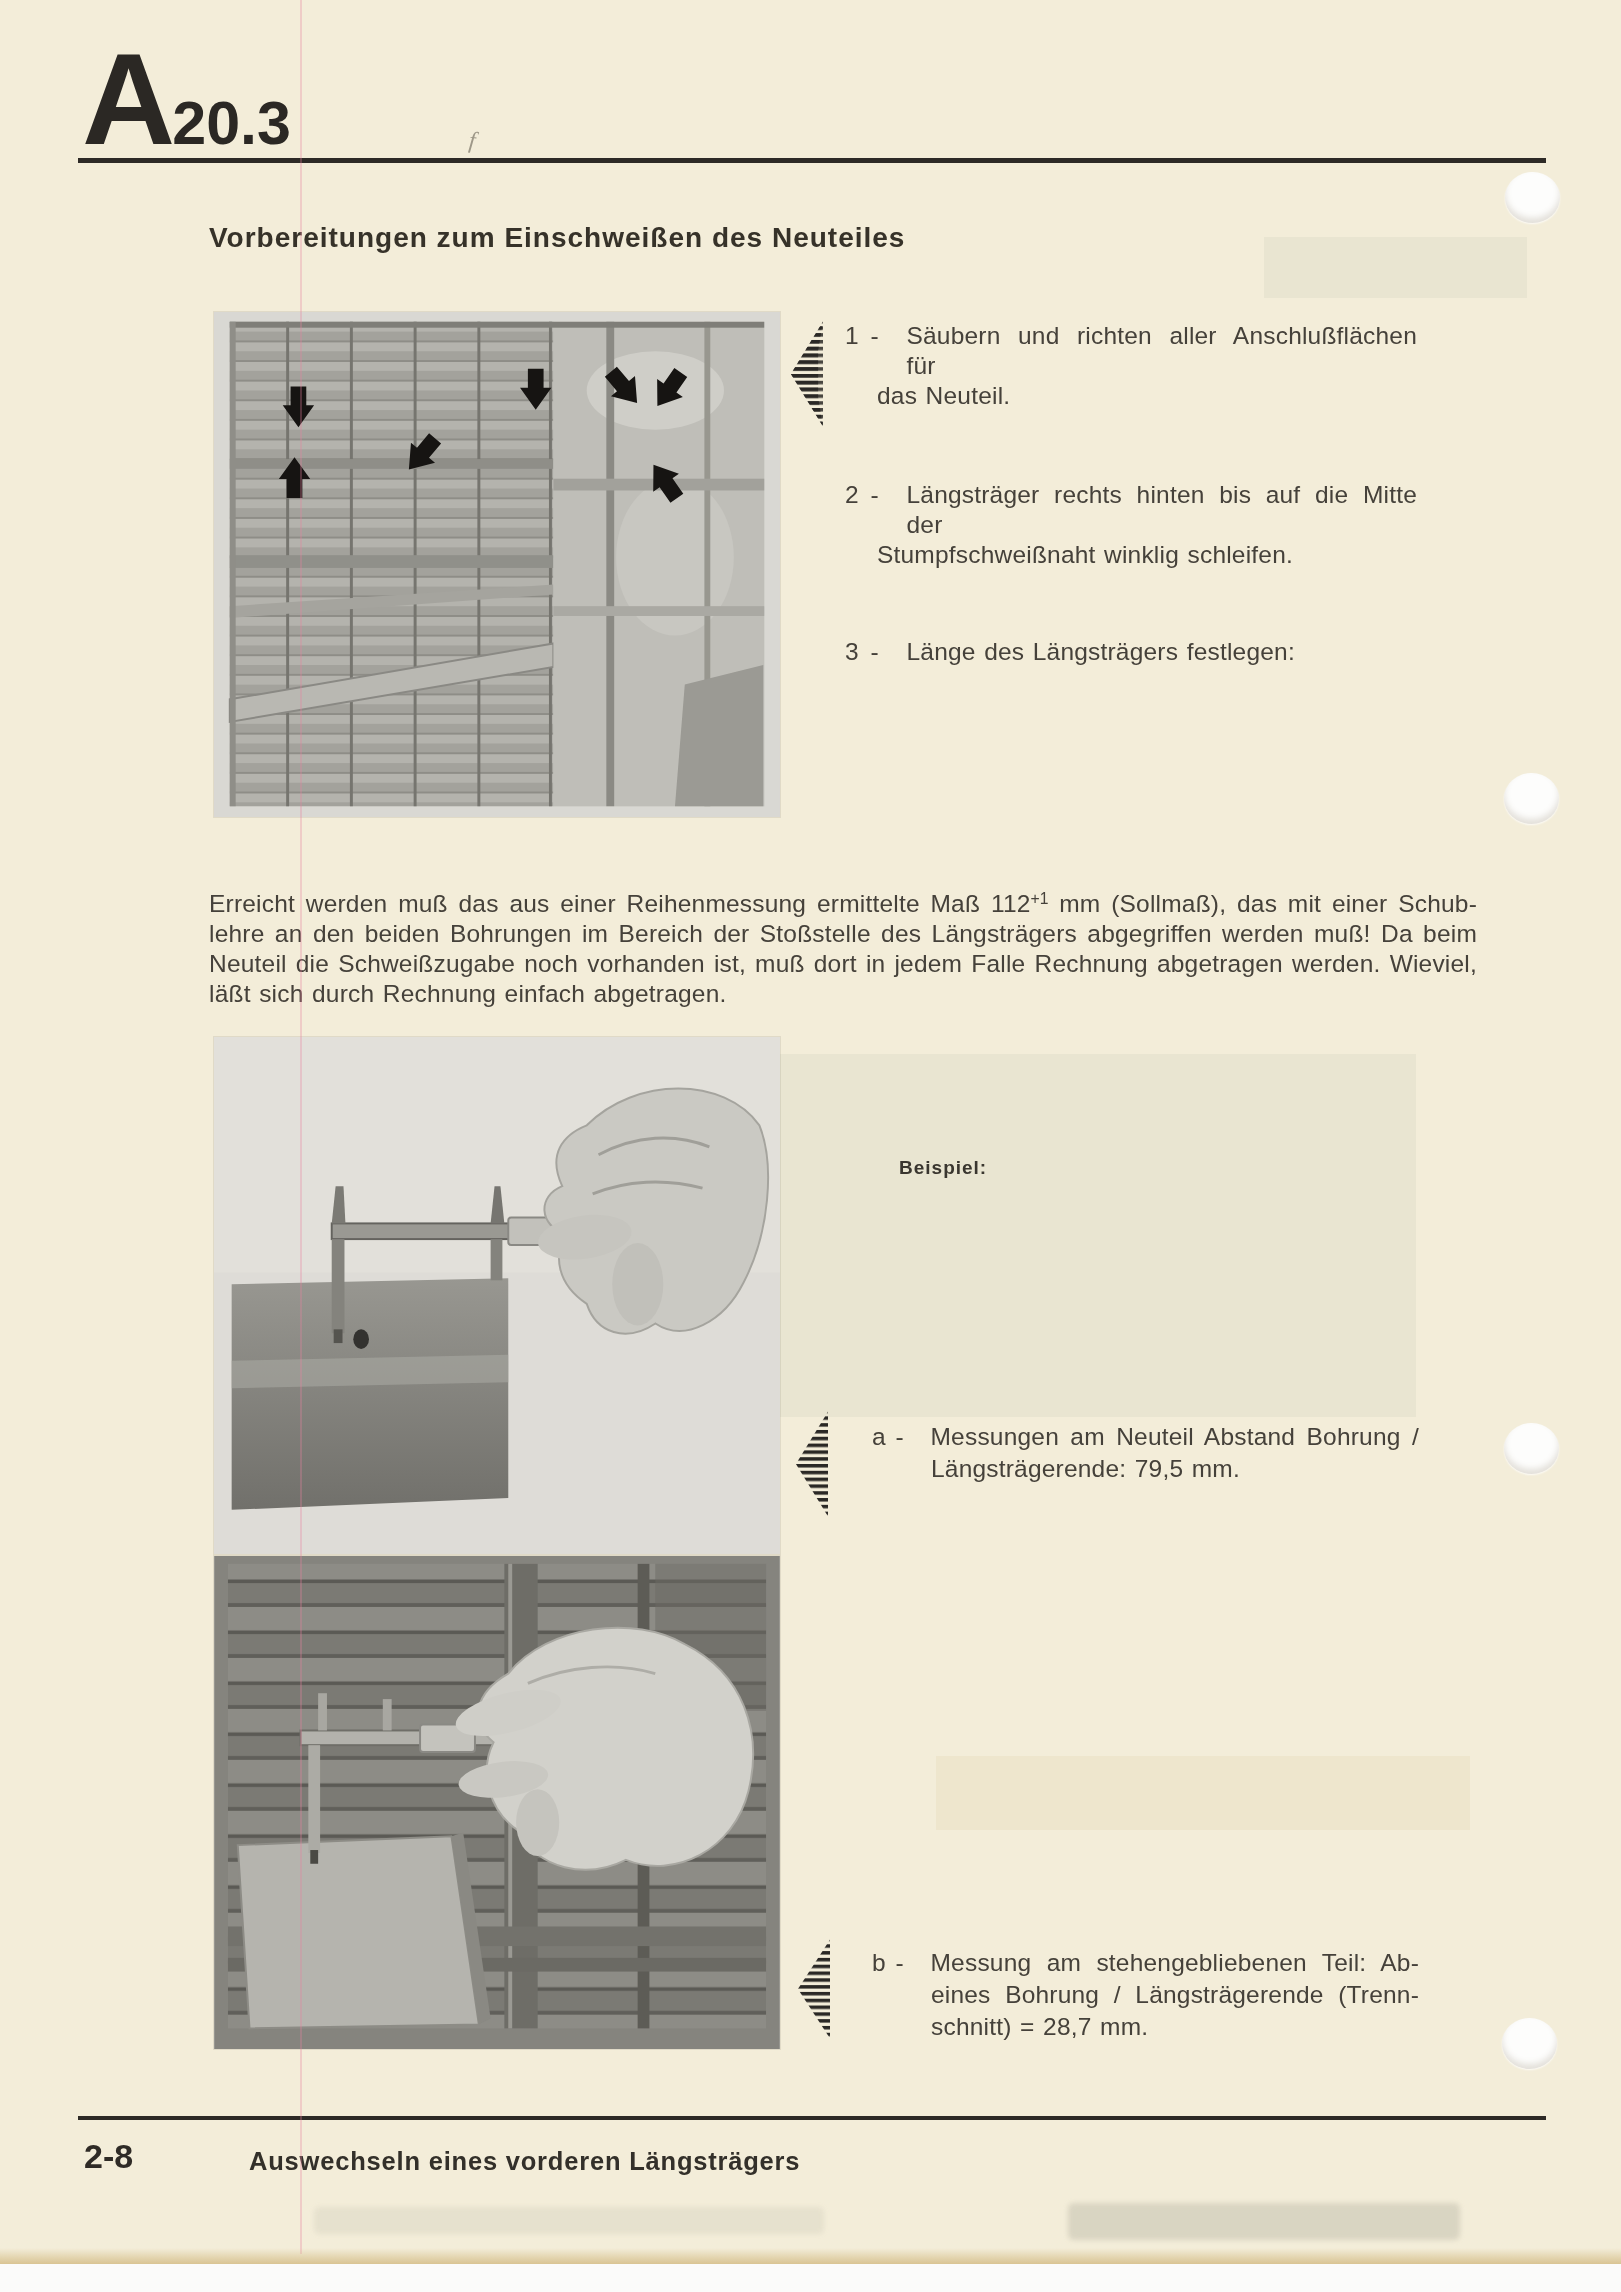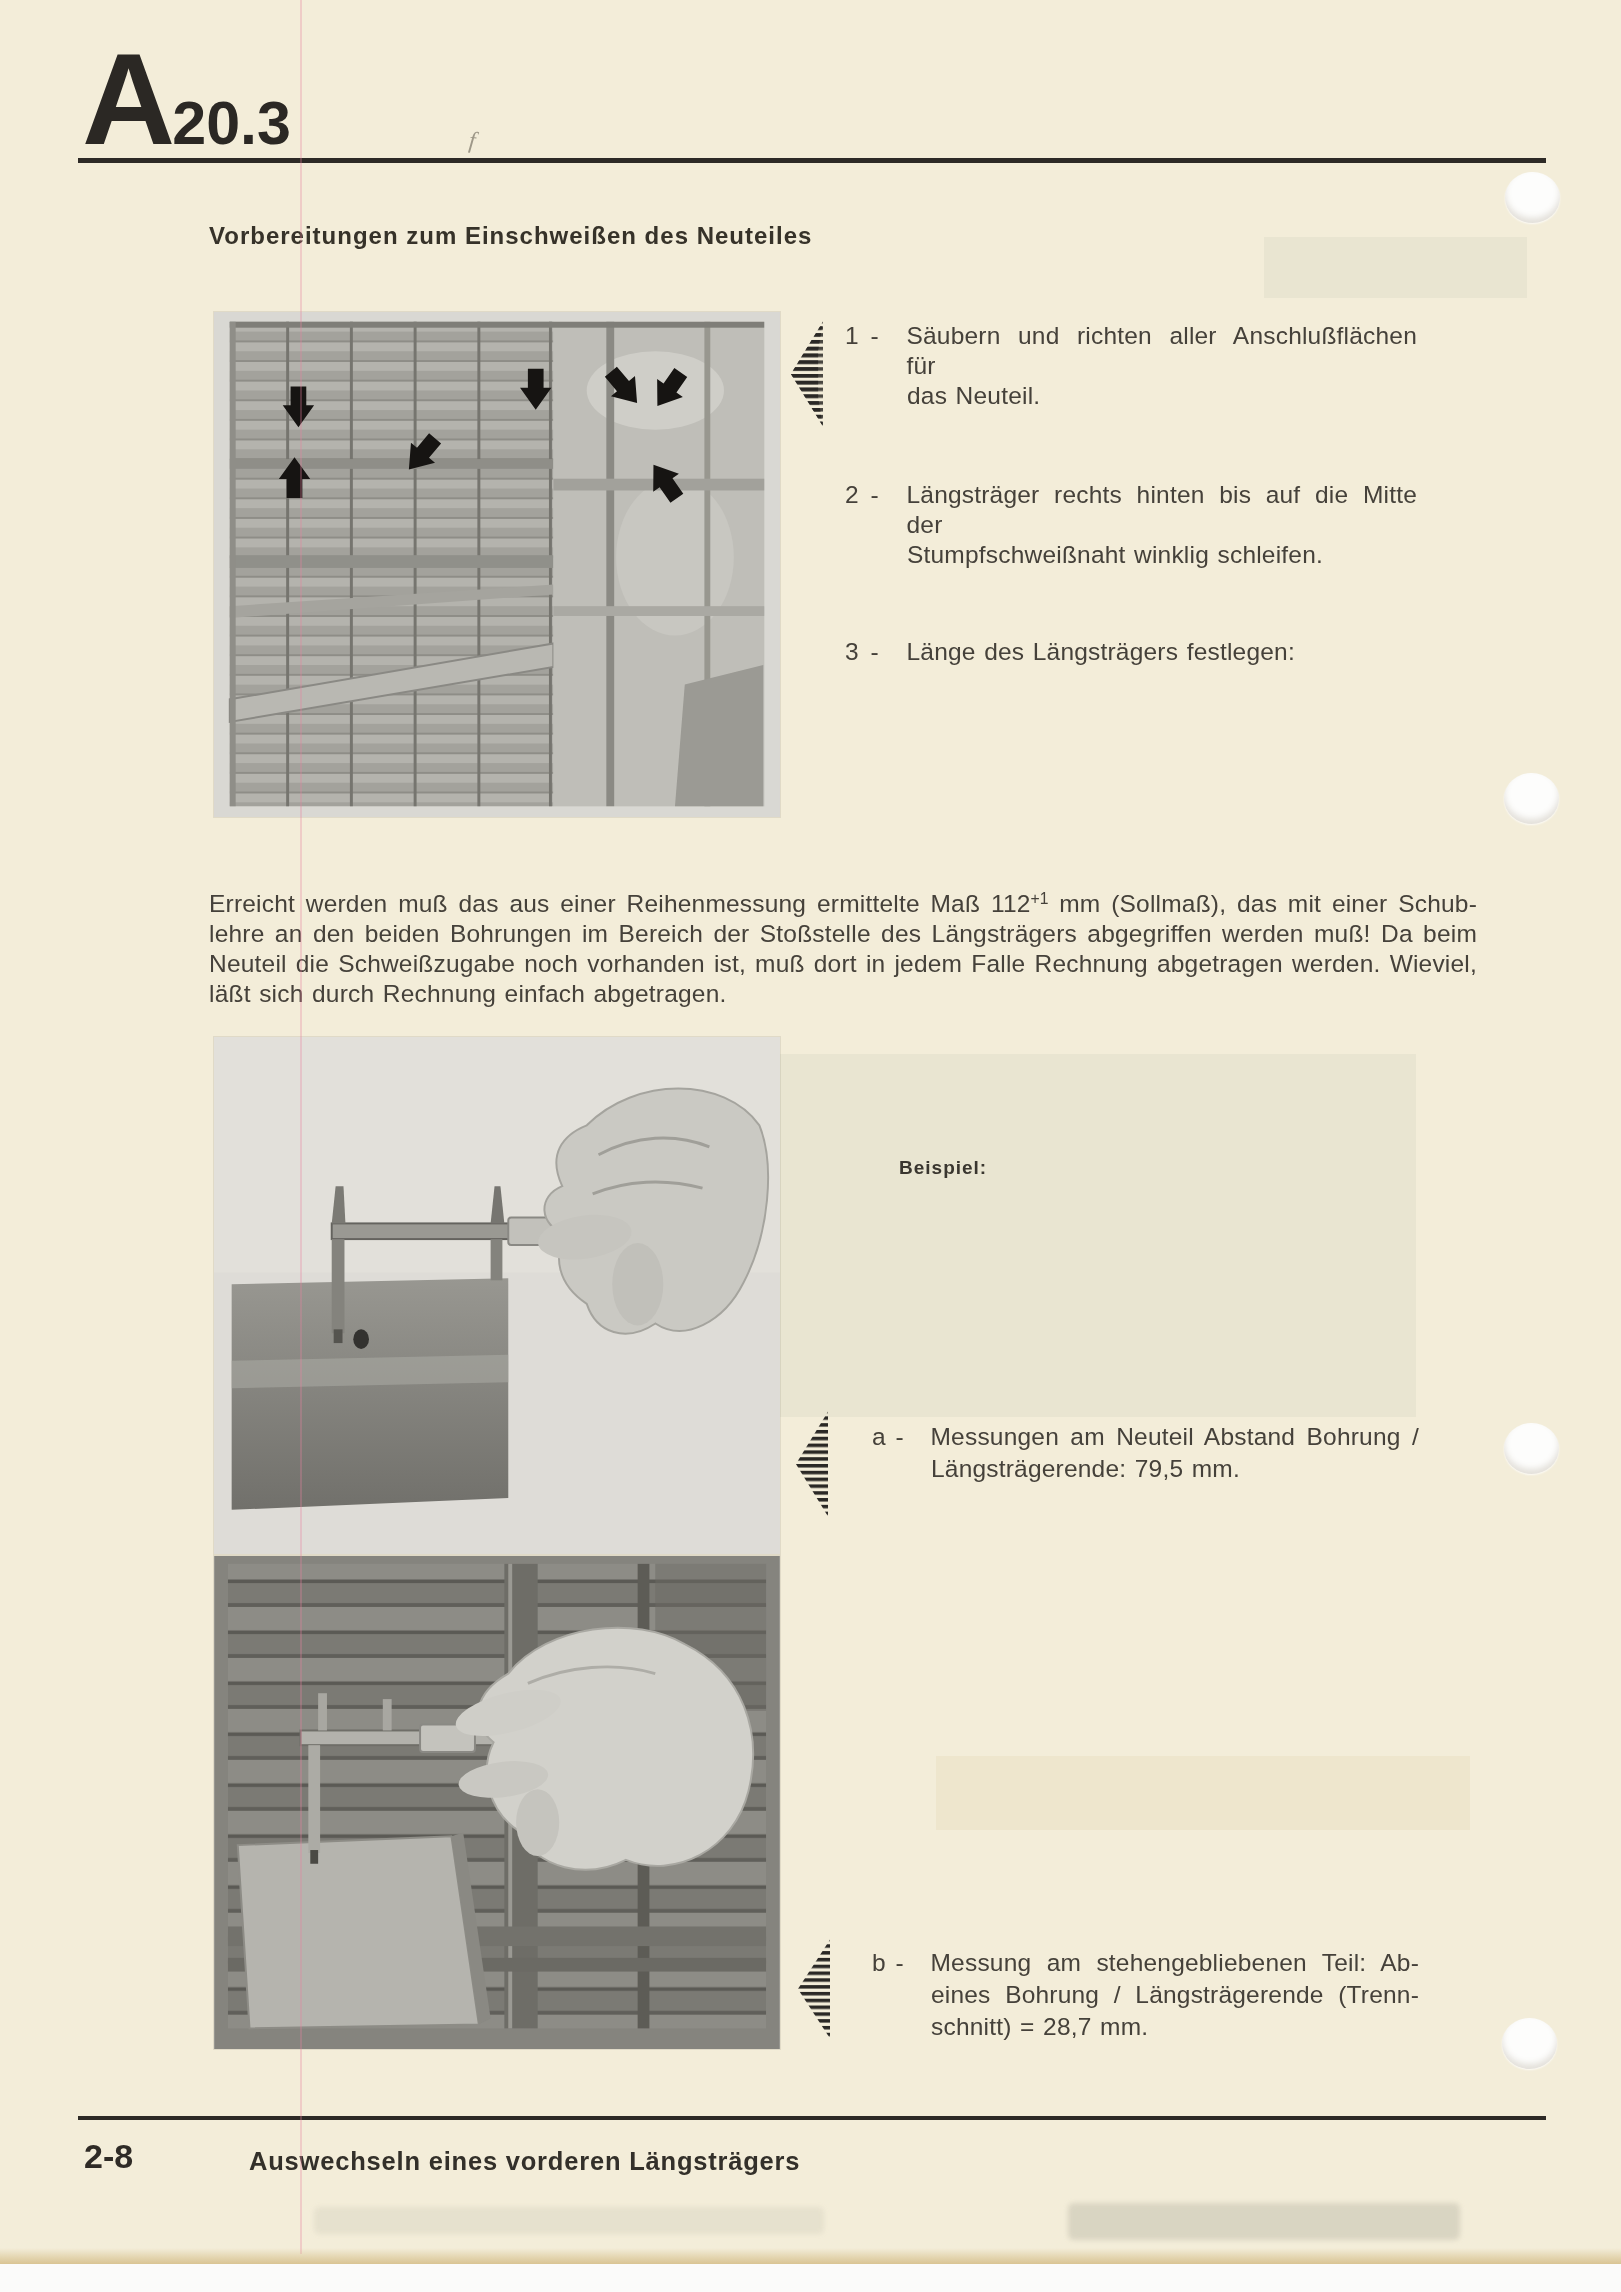--- a/index.html
+++ b/index.html
@@ -10,32 +10,32 @@
     color:#454039;
   }
   .abs{position:absolute;}
   
   .hdr{left:82px; top:35px; display:flex; align-items:baseline; color:#2b2824;}
   .hdr .big-a{font-size:129px; font-weight:bold; letter-spacing:-4.9px; line-height:1;}
   .hdr .ser-num{font-size:61px; font-weight:bold; margin-left:2px; letter-spacing:0px;}
   .hdr .hdr-title{font-size:36px; font-weight:normal; margin-left:25.5px; color:#3a362f; letter-spacing:0.5px;}
   .rule{background:#2d2a26;}
   
-  .sec-head{font-size:24px; font-weight:bold; letter-spacing:1px; color:#363229;}
+  .sec-head{font-size:28px; font-weight:bold; letter-spacing:1px; color:#363229;}
   .example{font-size:19px; font-weight:bold; letter-spacing:1px; color:#3a362f;}
   .foot-num{font-size:34px; font-weight:bold; color:#2f2b26;}
   .foot-cap{font-size:25.5px; font-weight:bold; letter-spacing:0.8px; color:#33302a;}
   
   .bt{font-size:24.5px; line-height:30px; color:#45413a; letter-spacing:0.2px; word-spacing:1.5px;}
   .just{text-align:justify; text-align-last:justify;}
   .item .l1{display:flex;}
   .item .np{flex:0 0 25.5px;}
   .item .nd{flex:0 0 36px;}
   .item .lt{flex:1;}
-  .item .cont{margin-left:62px;}
+  .item .cont{margin-left:32px;}
   .meas .np{flex:0 0 23.5px;}
   .meas .nd{flex:0 0 35px;}
   .meas .cont{margin-left:59px;}
   .para .pline{width:100%;}
   .sup{font-size:15.7px; vertical-align:7.8px; letter-spacing:0;}
   
   .photo{background:#d9d8d3; box-shadow:0 0 0 1px rgba(120,115,100,0.15);}
   .photo svg{display:block;}
   
   .hole{width:55px; height:51px; border-radius:50%; background:#fdfdfc;

